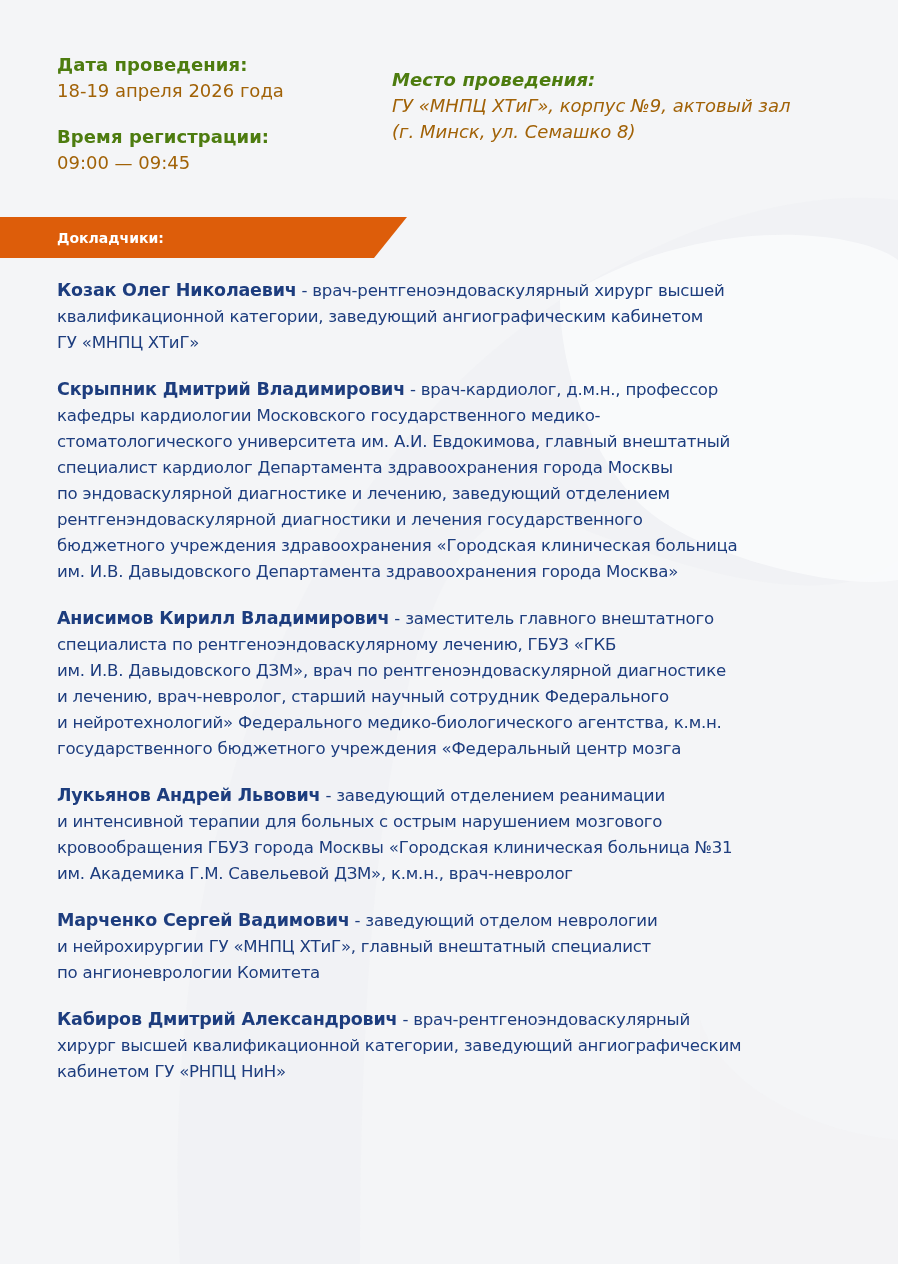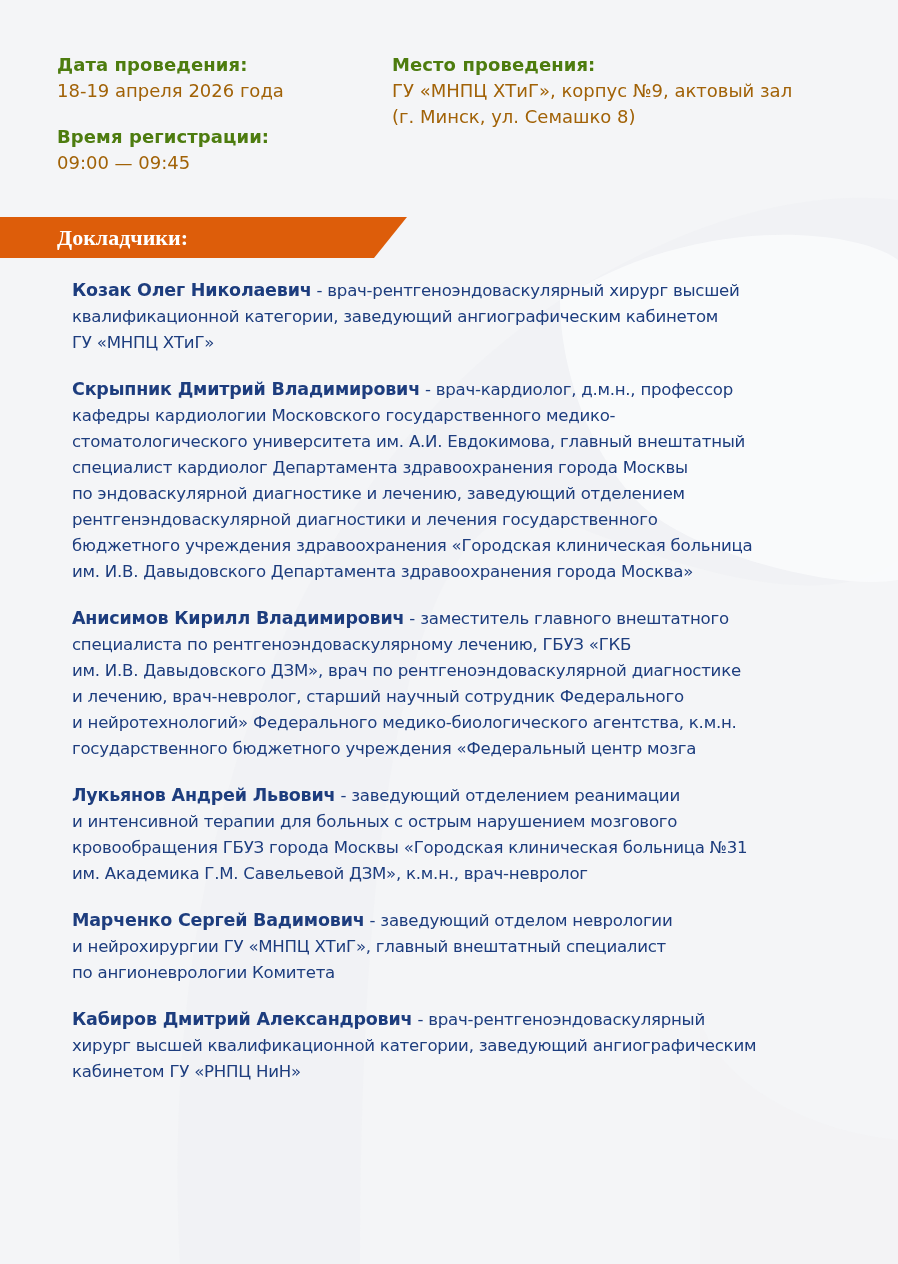--- a/index.html
+++ b/index.html
@@ -35,55 +35,53 @@
       color: #4d7c0f;
       letter-spacing: 0.1px;
     }
     .info-value {
       font-size: 18px;
       line-height: 26px;
       color: #a16207;
     }
     #date-block { left: 57px; top: 52px; }
     #time-block { left: 57px; top: 124px; }
-    #place-block { left: 392px; top: 52px; }
+    #place-block { left: 392px; top: 67px; font-style: italic; }
 
     .banner {
       position: absolute;
       left: 0;
       top: 217px;
       width: 407px;
       height: 41px;
       background: #dd5d0a;
       clip-path: polygon(0 0, 407px 0, 374px 41px, 0 41px);
     }
     .banner-text {
       position: absolute;
       left: 57px;
       top: 226px;
       font-weight: bold;
-      font-size: 22px;
+      font-size: 14px;
       line-height: 24px;
       color: #ffffff;
-      font-family: Liberation Serif, serif;
     }
 
     .speakers {
       position: absolute;
       left: 57px;
       top: 277px;
       width: 800px;
     }
     .speaker {
       font-size: 16.6px;
       line-height: 26px;
       color: #1d3d7e;
       margin-bottom: 20px;
       letter-spacing: -0.25px;
-      margin-left: 15px;
     }
     .speaker .name {
       font-weight: bold;
       font-size: 17.5px;
       letter-spacing: -0.2px;
     }
     .speaker .line {
       display: block;
       white-space: nowrap;
     }

